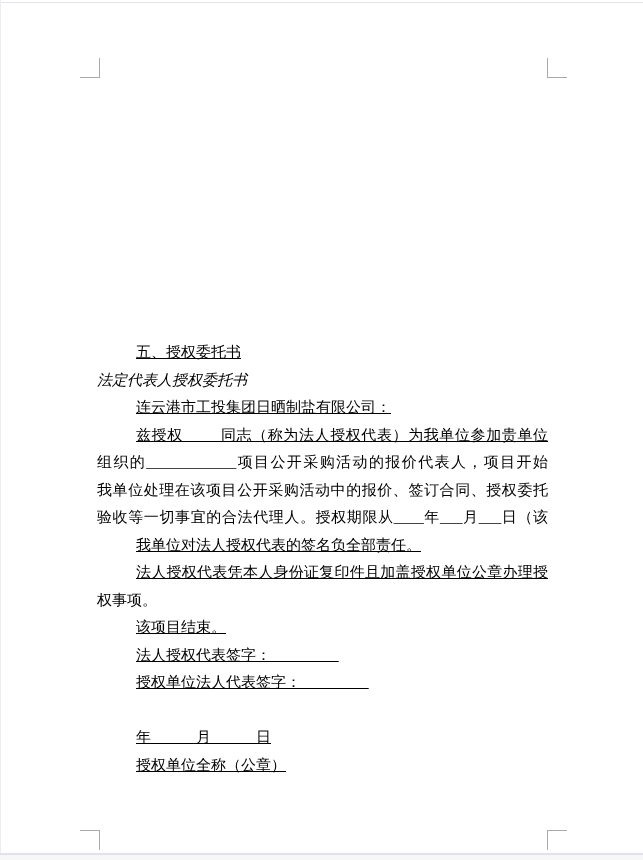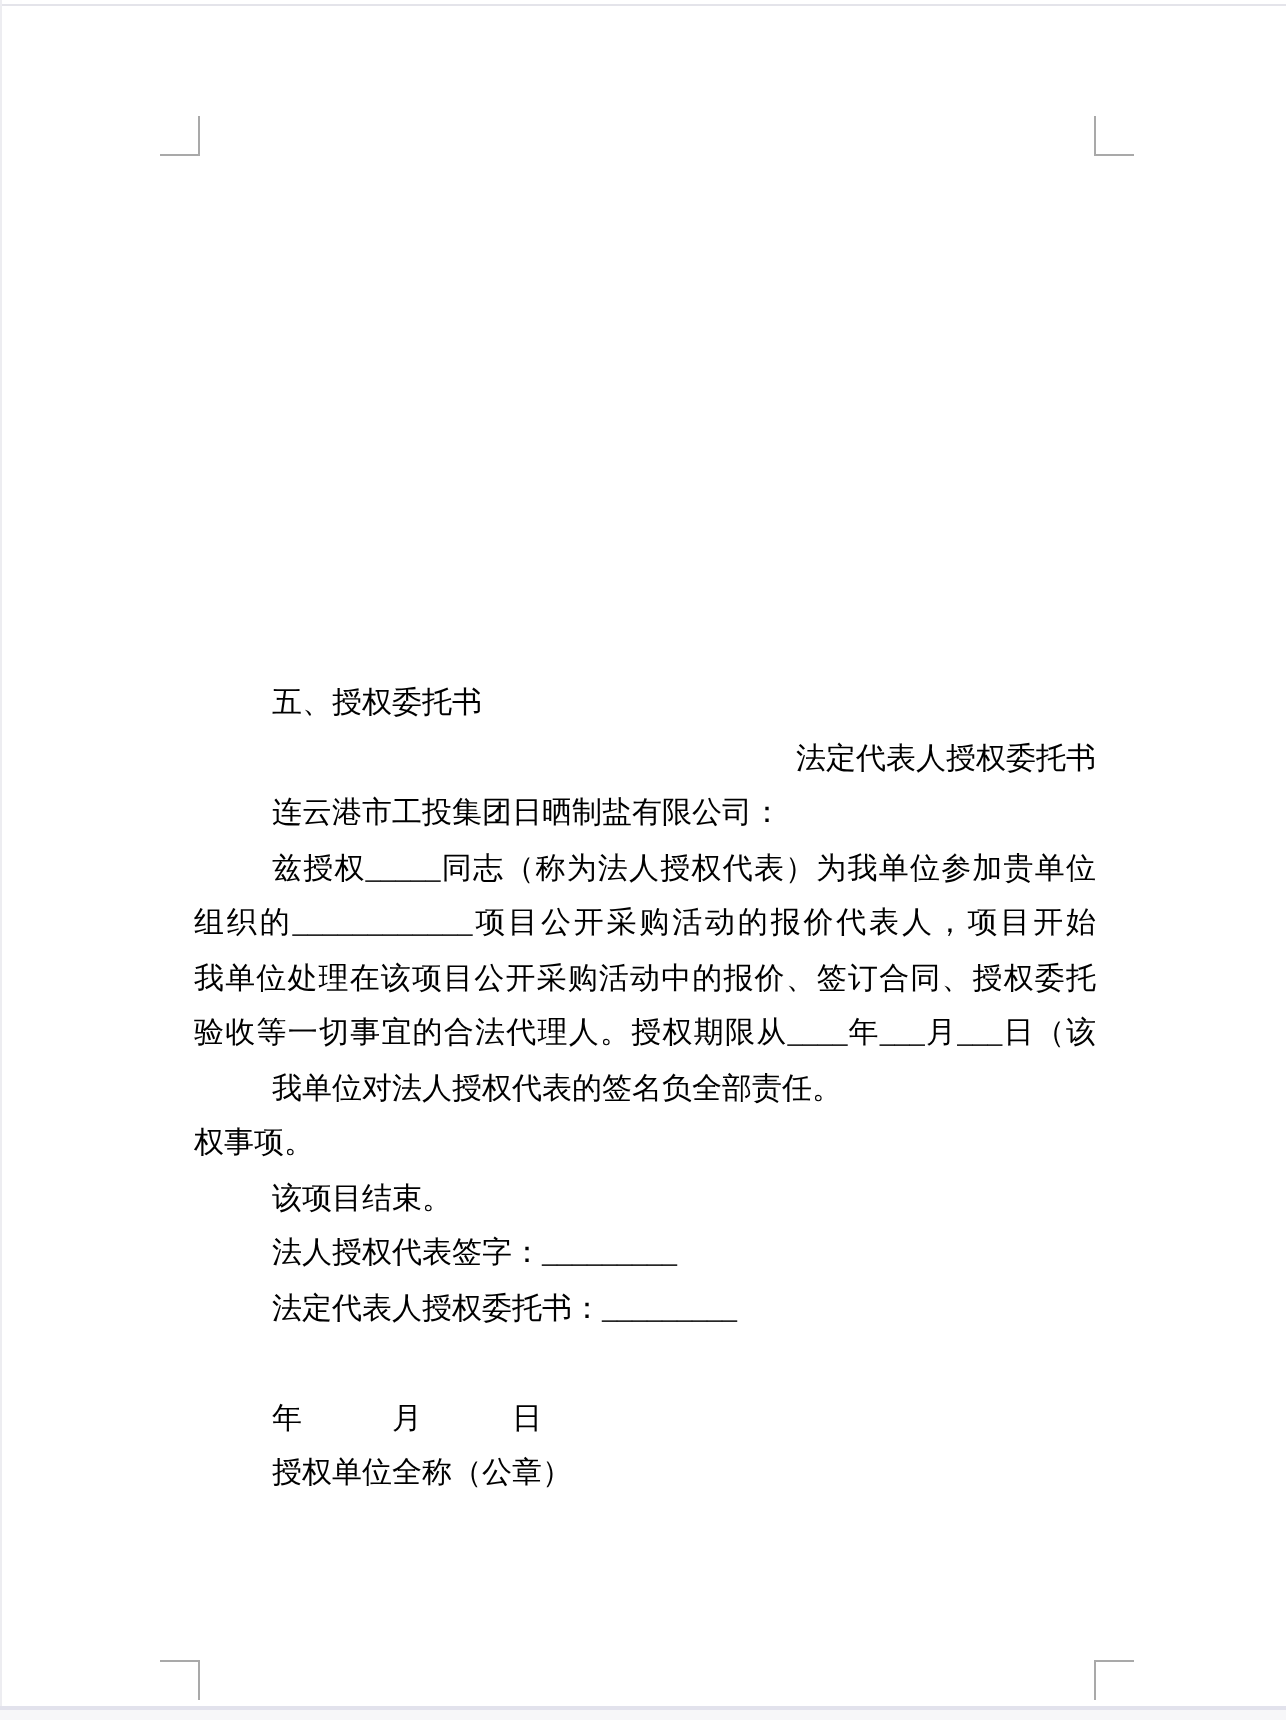--- a/index.html
+++ b/index.html
@@ -26,22 +26,22 @@
 
   
   .doc-text {
     position:absolute;
     left:97px; top:339px; width:451px;
     font-size:15px; line-height:27.5px;
     color:#000000;
     letter-spacing:0;
   }
   .line   { height:27.5px; overflow:hidden; }
-  .indent { text-indent:39px; }
-  .center { text-align:right; }
+  .indent { text-indent:39px;text-decoration:underline; }
+  .center { text-align:left;font-style:italic; }
   .fill   { text-align:justify; text-align-last:justify; }
 </style>
 </head>
 <body>
 
 <div class="page-top-edge"></div>
 <div class="page-left-edge"></div>
 <div class="page-bottom-edge"></div>
 <div class="below-page"></div>
 
@@ -52,20 +52,21 @@
 
 <div class="doc-text">
   <div class="line indent">五、授权委托书</div>
   <div class="line center">法定代表人授权委托书</div>
   <div class="line indent">连云港市工投集团日晒制盐有限公司：</div>
   <div class="line indent fill">兹授权_____同志（称为法人授权代表）为我单位参加贵单位</div>
   <div class="line fill">组织的____________项目公开采购活动的报价代表人，项目开始</div>
   <div class="line fill">我单位处理在该项目公开采购活动中的报价、签订合同、授权委托书、</div>
   <div class="line fill">验收等一切事宜的合法代理人。授权期限从____年___月___日（该</div>
   <div class="line indent">我单位对法人授权代表的签名负全部责任。</div>
+  <div class="line indent fill">法人授权代表凭本人身份证复印件且加盖授权单位公章办理授</div>
   <div class="line">权事项。</div>
   <div class="line indent">该项目结束。</div>
   <div class="line indent">法人授权代表签字：_________</div>
-  <div class="line indent">法定代表人授权委托书：_________</div>
+  <div class="line indent">授权单位法人代表签字：_________</div>
   <div class="line"></div>
   <div class="line indent">年　　　月　　　日</div>
   <div class="line indent">授权单位全称（公章）</div>
 </div>
 
 </body></html>

